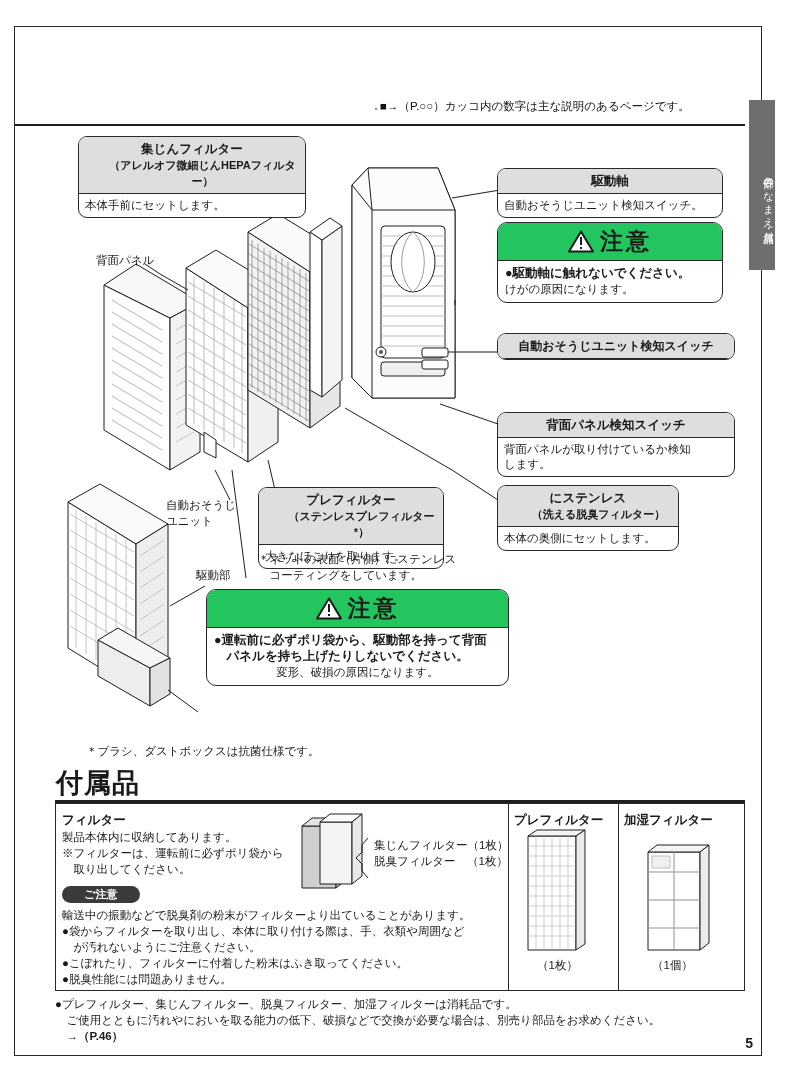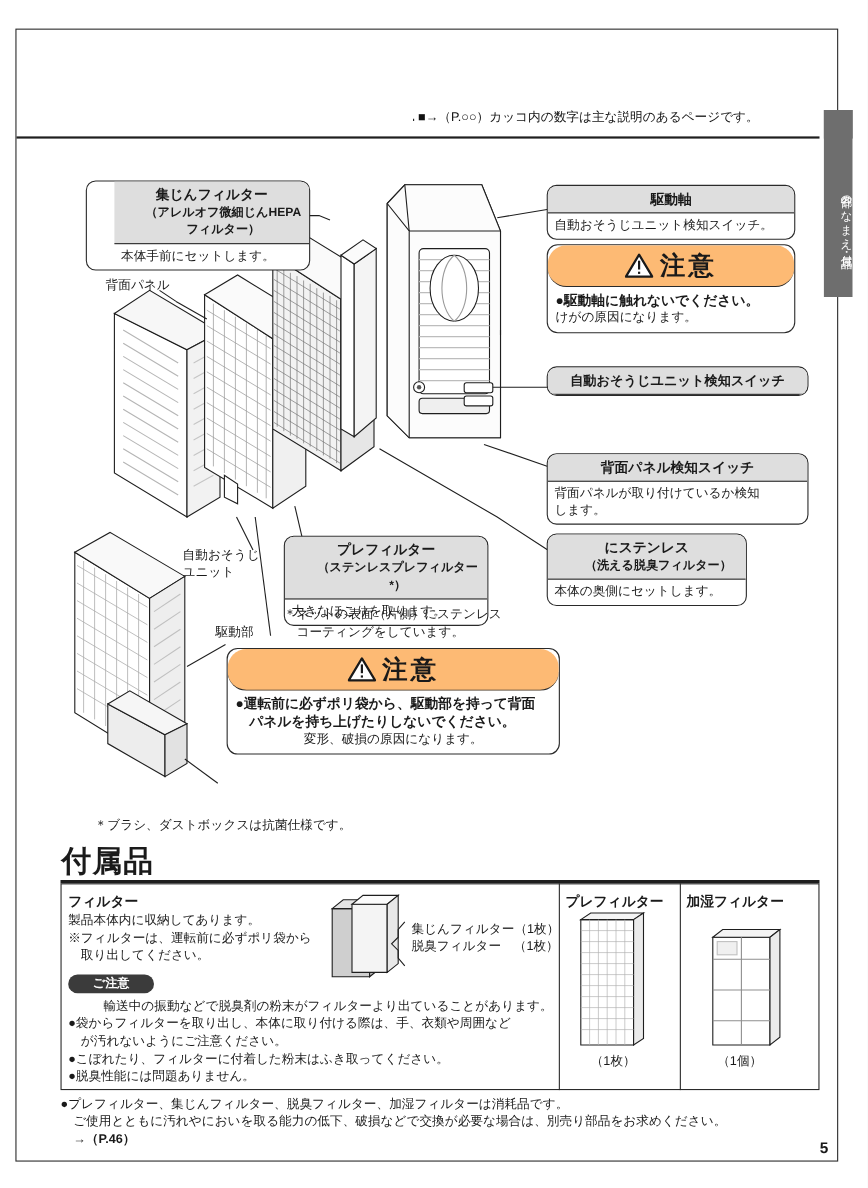--- a/index.html
+++ b/index.html
@@ -107,25 +107,24 @@
   
   .caution {
     position: absolute;
     background: #ffffff;
     border: 1.6px solid #2a2a2a;
     border-radius: 10px;
     box-sizing: border-box;
     overflow: hidden;
   }
   .caution .chd {
-    background: #fdba74;
+    background: #22c55e;
     border-bottom: 1.4px solid #2a2a2a;
     text-align: center;
     padding: 3px 0 3px;
-    border-radius: 17px;
   }
   .caution .chd .word {
     font-size: 23px;
     font-weight: bold;
     letter-spacing: 3px;
     vertical-align: middle;
   }
   .tri {
     display: inline-block;
     position: relative;
@@ -325,21 +324,21 @@
       <path d="M282,520 L268,460"></path>
       <path d="M205,586 L170,606"></path>
       <path d="M500,190 L452,198"></path>
       <path d="M498,352 L448,352"></path>
       <path d="M498,424 L440,404"></path>
       <path d="M498,500 L452,470 L345,408"></path>
       <path d="M198,712 L168,690"></path>
     </g>
   </svg>
 
-  <div class="box" style="left:78px; top:164px; width:204px;padding-left:25px;">
+  <div class="box" style="left:78px; top:136px; width:228px;">
     <div class="hd">
       <span>集じんフィルター</span>
       <span class="sub">（アレルオフ微細じんHEPAフィルター）</span>
     </div>
     <div class="bd">本体手前にセットします。</div>
   </div>
 
   <div class="plain" style="left:96px; top:253px;">背面パネル</div>
 
   <div class="plain" style="left:166px; top:498px;">自動おそうじ</div>
@@ -458,21 +457,21 @@
       <path d="M700,852 L709,845 L709,943 L700,950 Z" fill="#ebebeb"></path>
       <path d="M648,872 L700,872 M648,900 L700,900 M648,928 L700,928 M674,852 L674,950" stroke="#8f8f8f"></path>
       <rect x="652" y="856" width="18" height="12" fill="#f0f0f0" stroke="#c0c0c0"></rect>
     </g>
   </svg>
 
   <div class="brace" style="left:374px; top:838px;">集じんフィルター（1枚）</div>
   <div class="brace" style="left:374px; top:854px;">脱臭フィルター　（1枚）</div>
 
   <div class="note-pill">ご注意</div>
-  <div class="acc-text" style="left:62px; top:908px;margin-left:32px;">輸送中の振動などで脱臭剤の粉末がフィルターより出ていることがあります。</div>
+  <div class="acc-text" style="left:62px; top:908px;">輸送中の振動などで脱臭剤の粉末がフィルターより出ていることがあります。</div>
   <div class="acc-text" style="left:62px; top:924px;">●袋からフィルターを取り出し、本体に取り付ける際は、手、衣類や周囲など</div>
   <div class="acc-text" style="left:62px; top:940px;">　が汚れないようにご注意ください。</div>
   <div class="acc-text" style="left:62px; top:956px;">●こぼれたり、フィルターに付着した粉末はふき取ってください。</div>
   <div class="acc-text" style="left:62px; top:972px;">●脱臭性能には問題ありません。</div>
 
   <div class="acc-text" style="left:537px; top:958px;">（1枚）</div>
   <div class="acc-text" style="left:652px; top:958px;">（1個）</div>
 
   <div class="foot">
     <div>●プレフィルター、集じんフィルター、脱臭フィルター、加湿フィルターは消耗品です。</div>

